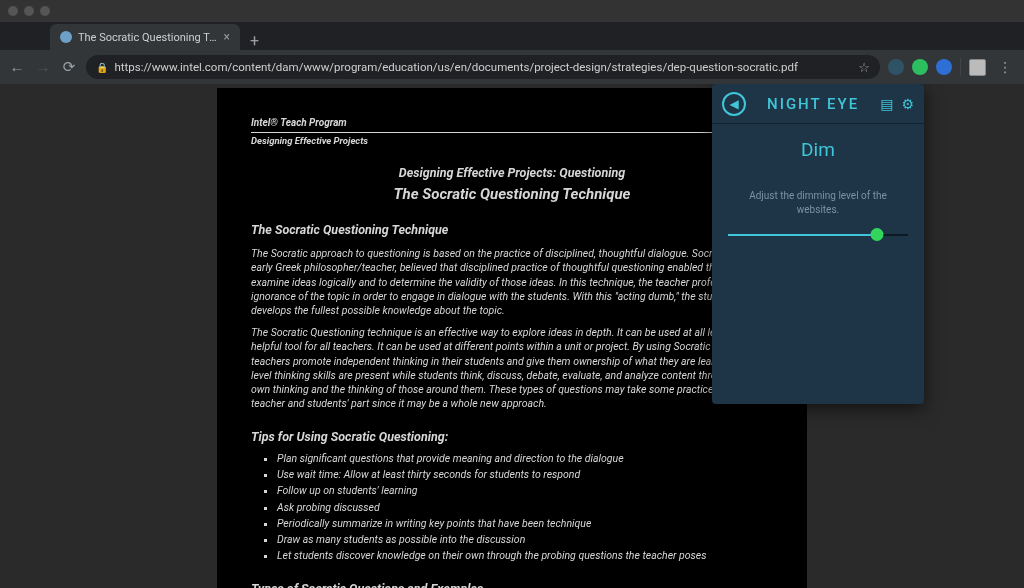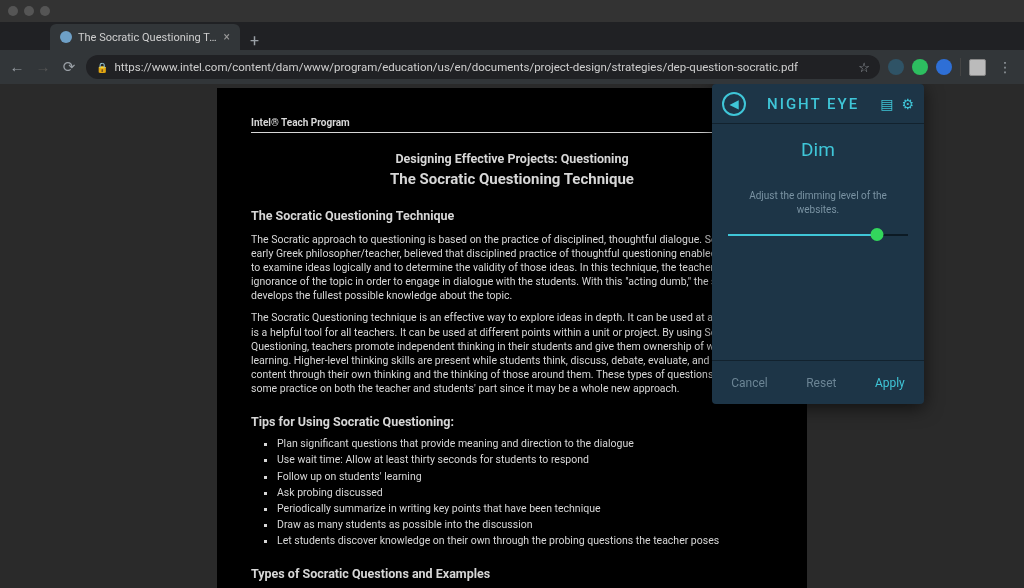--- a/index.html
+++ b/index.html
@@ -57,20 +57,21 @@
   }
   .page {
     margin-top: 4px;
     width: 590px;
     background: #000;
     color: #d7d7d7;
     padding: 28px 34px 0 34px;
     font-size: 11px;
     line-height: 1.35;
     overflow: hidden;
+    font-style: italic;
   }
   .page .prog { font-weight: bold; font-size: 10px; }
   .page hr.thin { border: none; border-top: 1px solid #d7d7d7; margin: 2px 0; }
   .page .sub { font-weight: bold; font-size: 9.5px; }
   .page .center { text-align: center; margin-top: 18px; }
   .page .kicker { font-weight: bold; font-size: 12.5px; text-align: center; }
   .page .h1 { font-weight: bold; font-size: 15px; margin-top: 2px; }
   .page .h2 { font-weight: bold; font-size: 12.5px; margin-top: 18px; margin-bottom: 6px; }
   .page p.body { font-size: 10.5px; margin-top: 8px; text-align: left; }
   .page ul { margin: 6px 0 0 26px; font-size: 10.5px; }
@@ -150,20 +151,21 @@
   <span style="width:1px;height:18px;background:#444"></span>
   <span class="avatar"></span>
   <span class="kebab">⋮</span>
 </div>
 
 <div class="viewport">
 
   <div class="page">
     <div class="prog">Intel® Teach Program</div>
     <hr class="thin">
+    <div class="sub">Designing Effective Projects</div>
 
     <div class="center">
       <div class="kicker">Designing Effective Projects: Questioning</div>
       <div class="h1">The Socratic Questioning Technique</div>
     </div>
 
     <div class="h2">The Socratic Questioning Technique</div>
     <p class="body">The Socratic approach to questioning is based on the practice of disciplined, thoughtful dialogue. Socrates, the early Greek philosopher/teacher, believed that disciplined practice of thoughtful questioning enabled the student to examine ideas logically and to determine the validity of those ideas. In this technique, the teacher professes ignorance of the topic in order to engage in dialogue with the students. With this "acting dumb," the student develops the fullest possible knowledge about the topic.</p>
     <p class="body">The Socratic Questioning technique is an effective way to explore ideas in depth. It can be used at all levels and is a helpful tool for all teachers. It can be used at different points within a unit or project. By using Socratic Questioning, teachers promote independent thinking in their students and give them ownership of what they are learning. Higher-level thinking skills are present while students think, discuss, debate, evaluate, and analyze content through their own thinking and the thinking of those around them. These types of questions may take some practice on both the teacher and students' part since it may be a whole new approach.</p>
 
@@ -191,20 +193,15 @@
     </div>
     <div class="popup-body">
       <div class="mode-title">Dim</div>
       <div class="mode-desc">Adjust the dimming level of the websites.</div>
       <div class="slider-wrap">
         <div class="track"></div>
         <div class="track-fill" id="track-fill" style="width: 83%;"></div>
         <div class="thumb" id="thumb" style="left: 83%;"></div>
       </div>
     </div>
-    <div class="popup-actions">
-      <span class="act">Cancel</span>
-      <span class="act">Reset</span>
-      <span class="act apply">Apply</span>
-    </div>
   </div>
 
 </div>
 
 </body></html>

